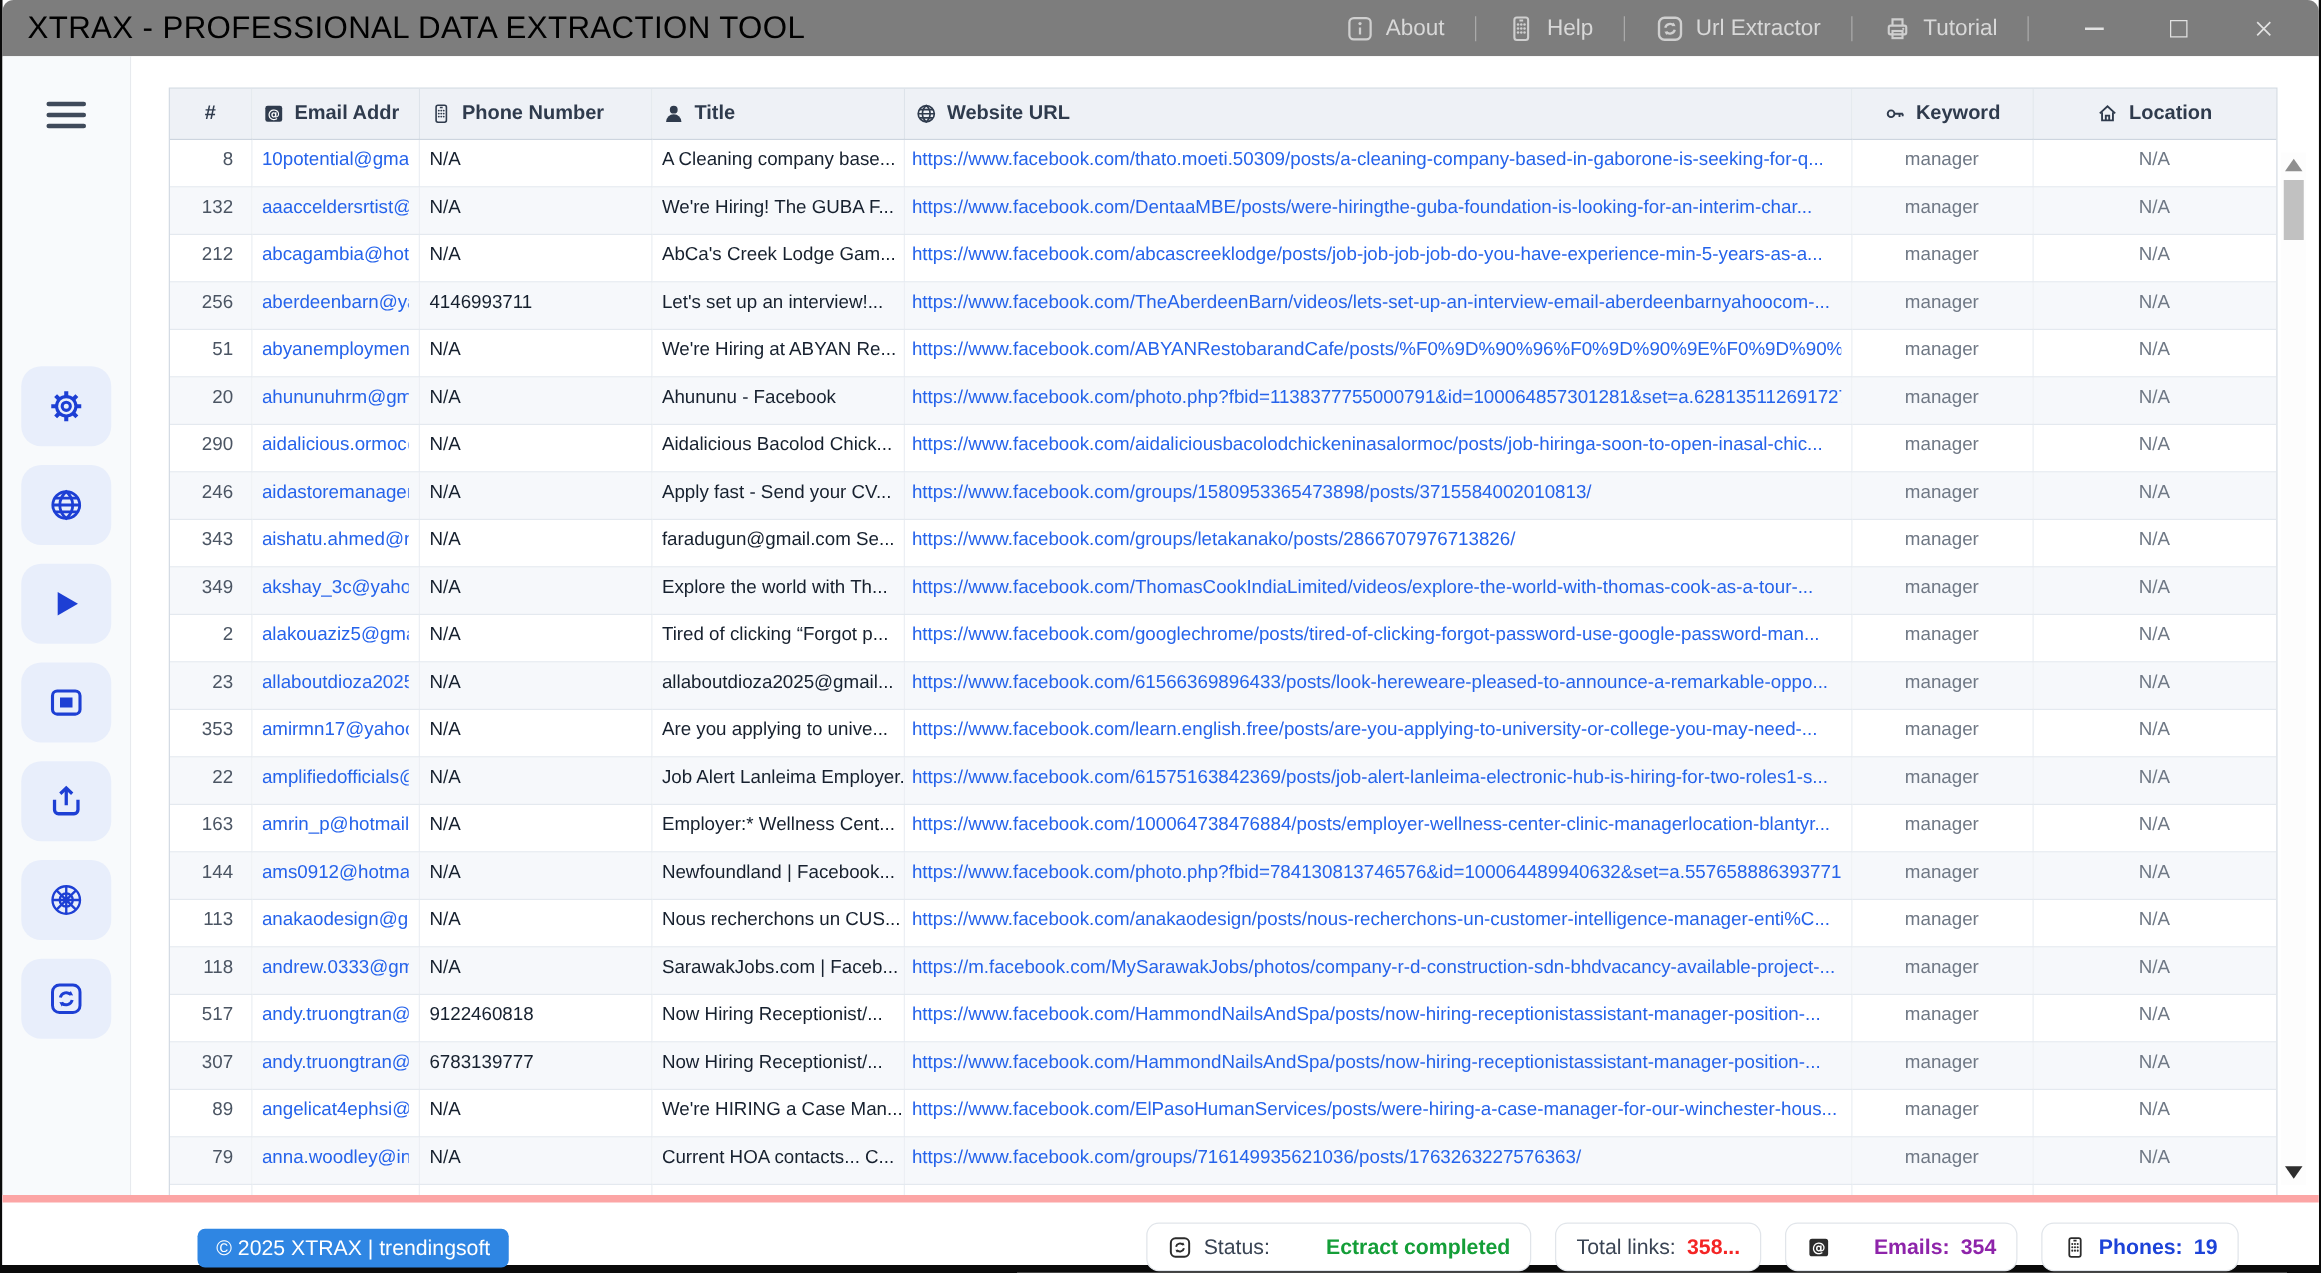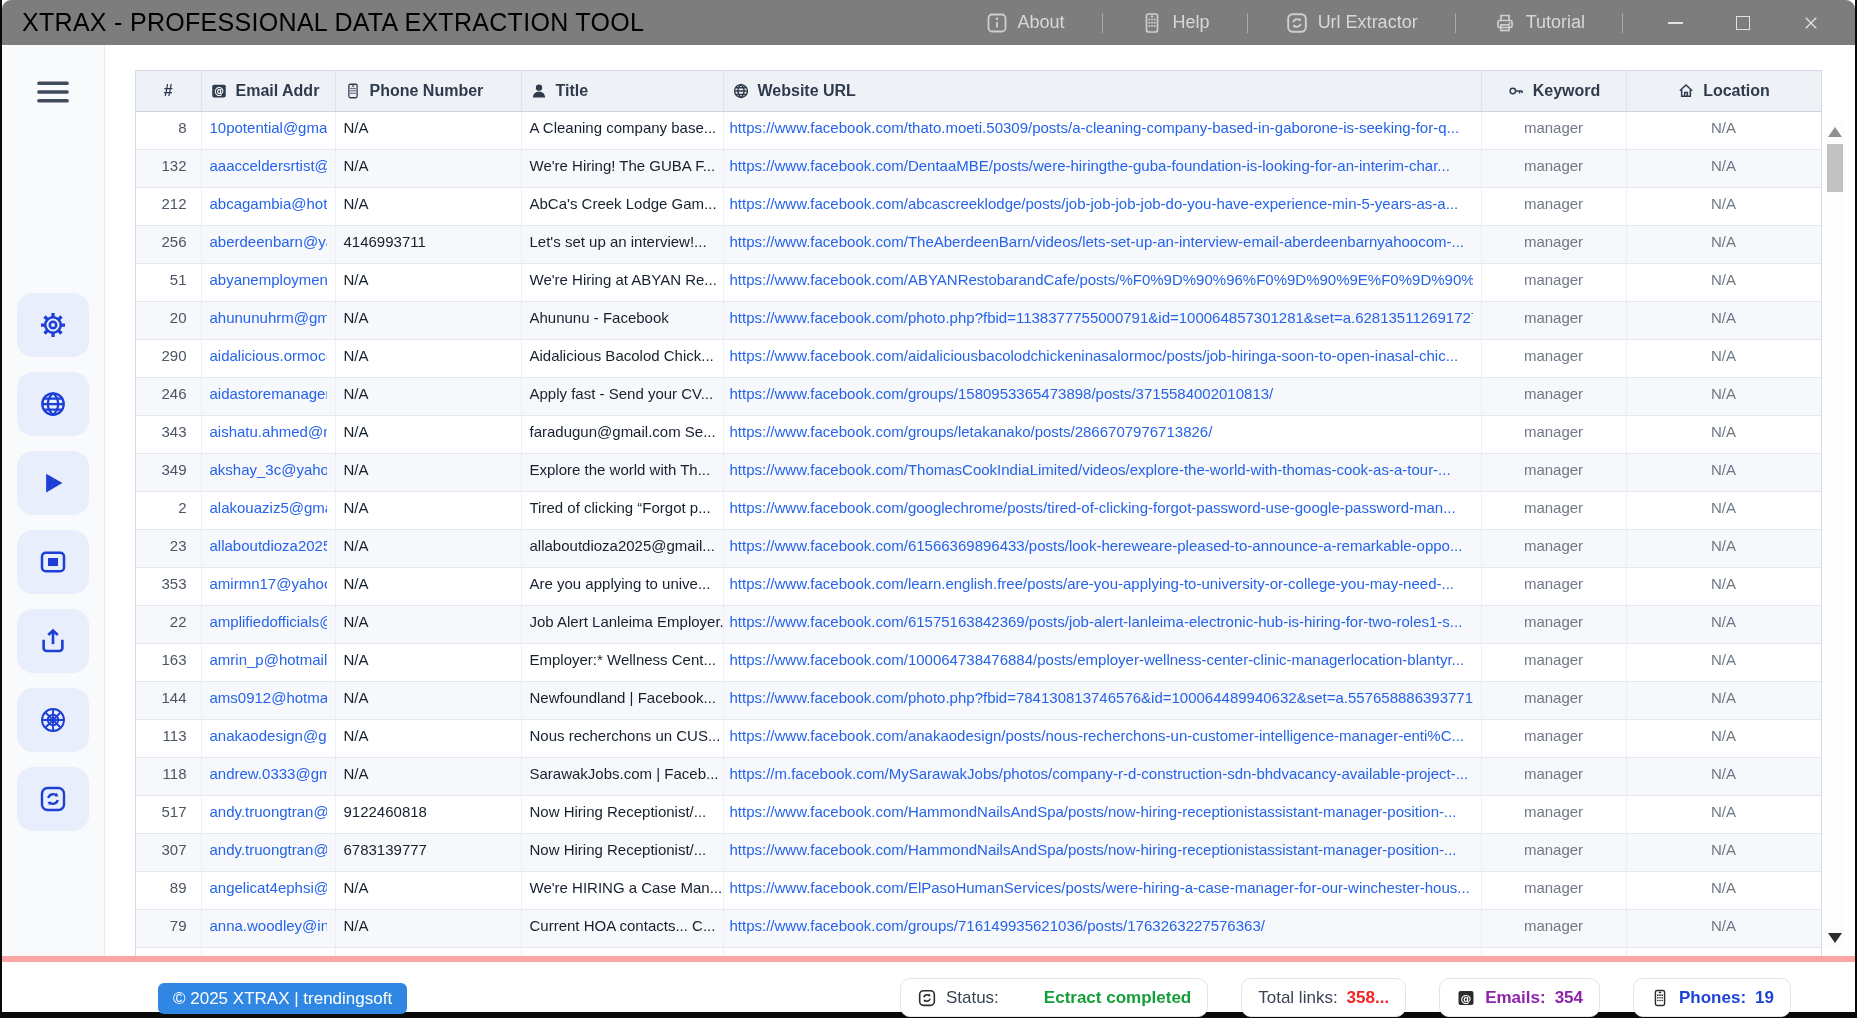--- a/index.html
+++ b/index.html
@@ -5,21 +5,21 @@
   * { margin:0; padding:0; box-sizing:border-box; }
   html,body { width:1857px; height:1018px; background:#0a0a0a; overflow:hidden;
     font-family:"Liberation Sans","DejaVu Sans",sans-serif; }
   .window { position:absolute; left:2px; top:0; width:1853px; height:1012px; background:#ffffff; }
 
   
   .titlebar { position:absolute; left:0; top:0; right:0; height:45px; background:#7d7d7d;
     border-radius:9px 9px 0 0; display:flex; align-items:center; padding:0 18px 0 20px; }
   .tb-title { color:#000000; font-size:25px; letter-spacing:.3px; white-space:nowrap; }
   .tb-spacer { flex:1; }
-  .tb-menu { display:flex; align-items:center; gap:17px; }
+  .tb-menu { display:flex; align-items:center; gap:4px; }
   .tb-item { display:flex; align-items:center; gap:9px; color:#d8d8d8; font-size:18px;
     padding:4px 6px; cursor:pointer; white-space:nowrap; }
   .tb-item .icon { width:24px; height:24px; color:#cfcfcf; }
   .tb-sep { width:1px; height:20px; background:#aaaaaa; margin:0 14px; }
   .win-controls { display:flex; align-items:center; gap:44px; margin-left:26px; padding-right:14px; }
   .win-btn { background:none; border:none; color:#e2e2e2; cursor:pointer; width:24px; height:24px;
     display:flex; align-items:center; justify-content:center; }
   .min-glyph { width:15px; height:2px; background:#e2e2e2; display:block; }
   .max-glyph { width:14px; height:14px; border:1.6px solid #e2e2e2; display:block; }
 
@@ -66,21 +66,21 @@
   .sb-down { position:absolute; bottom:2px; left:1px; width:18px; height:16px; cursor:pointer; }
   .sb-down::after { content:""; position:absolute; left:2px; top:3px; border-left:7px solid transparent;
     border-right:7px solid transparent; border-top:10px solid #2e2e2e; }
 
   
   .footer { position:absolute; left:0; right:0; bottom:0; height:56px; background:#ffffff;
     border-top:6px solid #fca5a5; z-index:5; }
   .copyright { position:absolute; left:156px; top:21px; height:31px; padding:0 15px; border:none;
     border-radius:6px; background:var(--accent,#2f86e3); color:#ffffff; font-size:17px; cursor:pointer;
     font-family:inherit; }
-  .stats { position:absolute; right:64px; top:16px; display:flex; gap:33px; }
+  .stats { position:absolute; right:64px; top:16px; display:flex; gap:19px; }
   .stat { display:flex; align-items:center; gap:9px; height:39px; padding:0 16px;
     border:1px solid #e1e5ea; border-radius:10px; background:#fff; font-size:17px; color:#3a4454;
     white-space:nowrap; }
   .stat .icon { width:20px; height:20px; color:#2c2c2c; }
   .stat .val { font-weight:bold; }
 </style>
 </head>
 <body>
 
 <div class="window">
@@ -666,21 +666,21 @@
           <span>Total links:</span>
           <span class="val" style="color: rgb(244, 37, 37);">358...</span>
         </div>
         <div class="stat">
           <span class="icon" style="width: 20px; height: 20px;">
             <svg viewBox="0 0 24 24">
               <rect x="3" y="3.5" width="18" height="17" rx="2.5" fill="currentColor"></rect>
               <text x="12" y="16.6" text-anchor="middle" font-size="13" font-weight="bold" font-family="DejaVu Sans, sans-serif" fill="#ffffff">@</text>
             </svg>
           </span>
-          <span style="color: rgb(142, 36, 170); font-weight: bold;">Emails:</span>
+          <span style="color: rgb(142, 36, 170); font-weight: bold; margin-left: 25px;">Emails:</span>
           <span class="val" style="color: rgb(142, 36, 170);">354</span>
         </div>
         <div class="stat">
           <span class="icon" style="width: 20px; height: 20px;">
             <svg viewBox="0 0 24 24" fill="none" stroke="currentColor" stroke-width="1.7">
               <rect x="6.5" y="3" width="11" height="18" rx="2"></rect>
               <g fill="currentColor" stroke="none">
                 <circle cx="9.4" cy="8.6" r="1"></circle>
                 <circle cx="12" cy="8.6" r="1"></circle>
                 <circle cx="14.6" cy="8.6" r="1"></circle>

